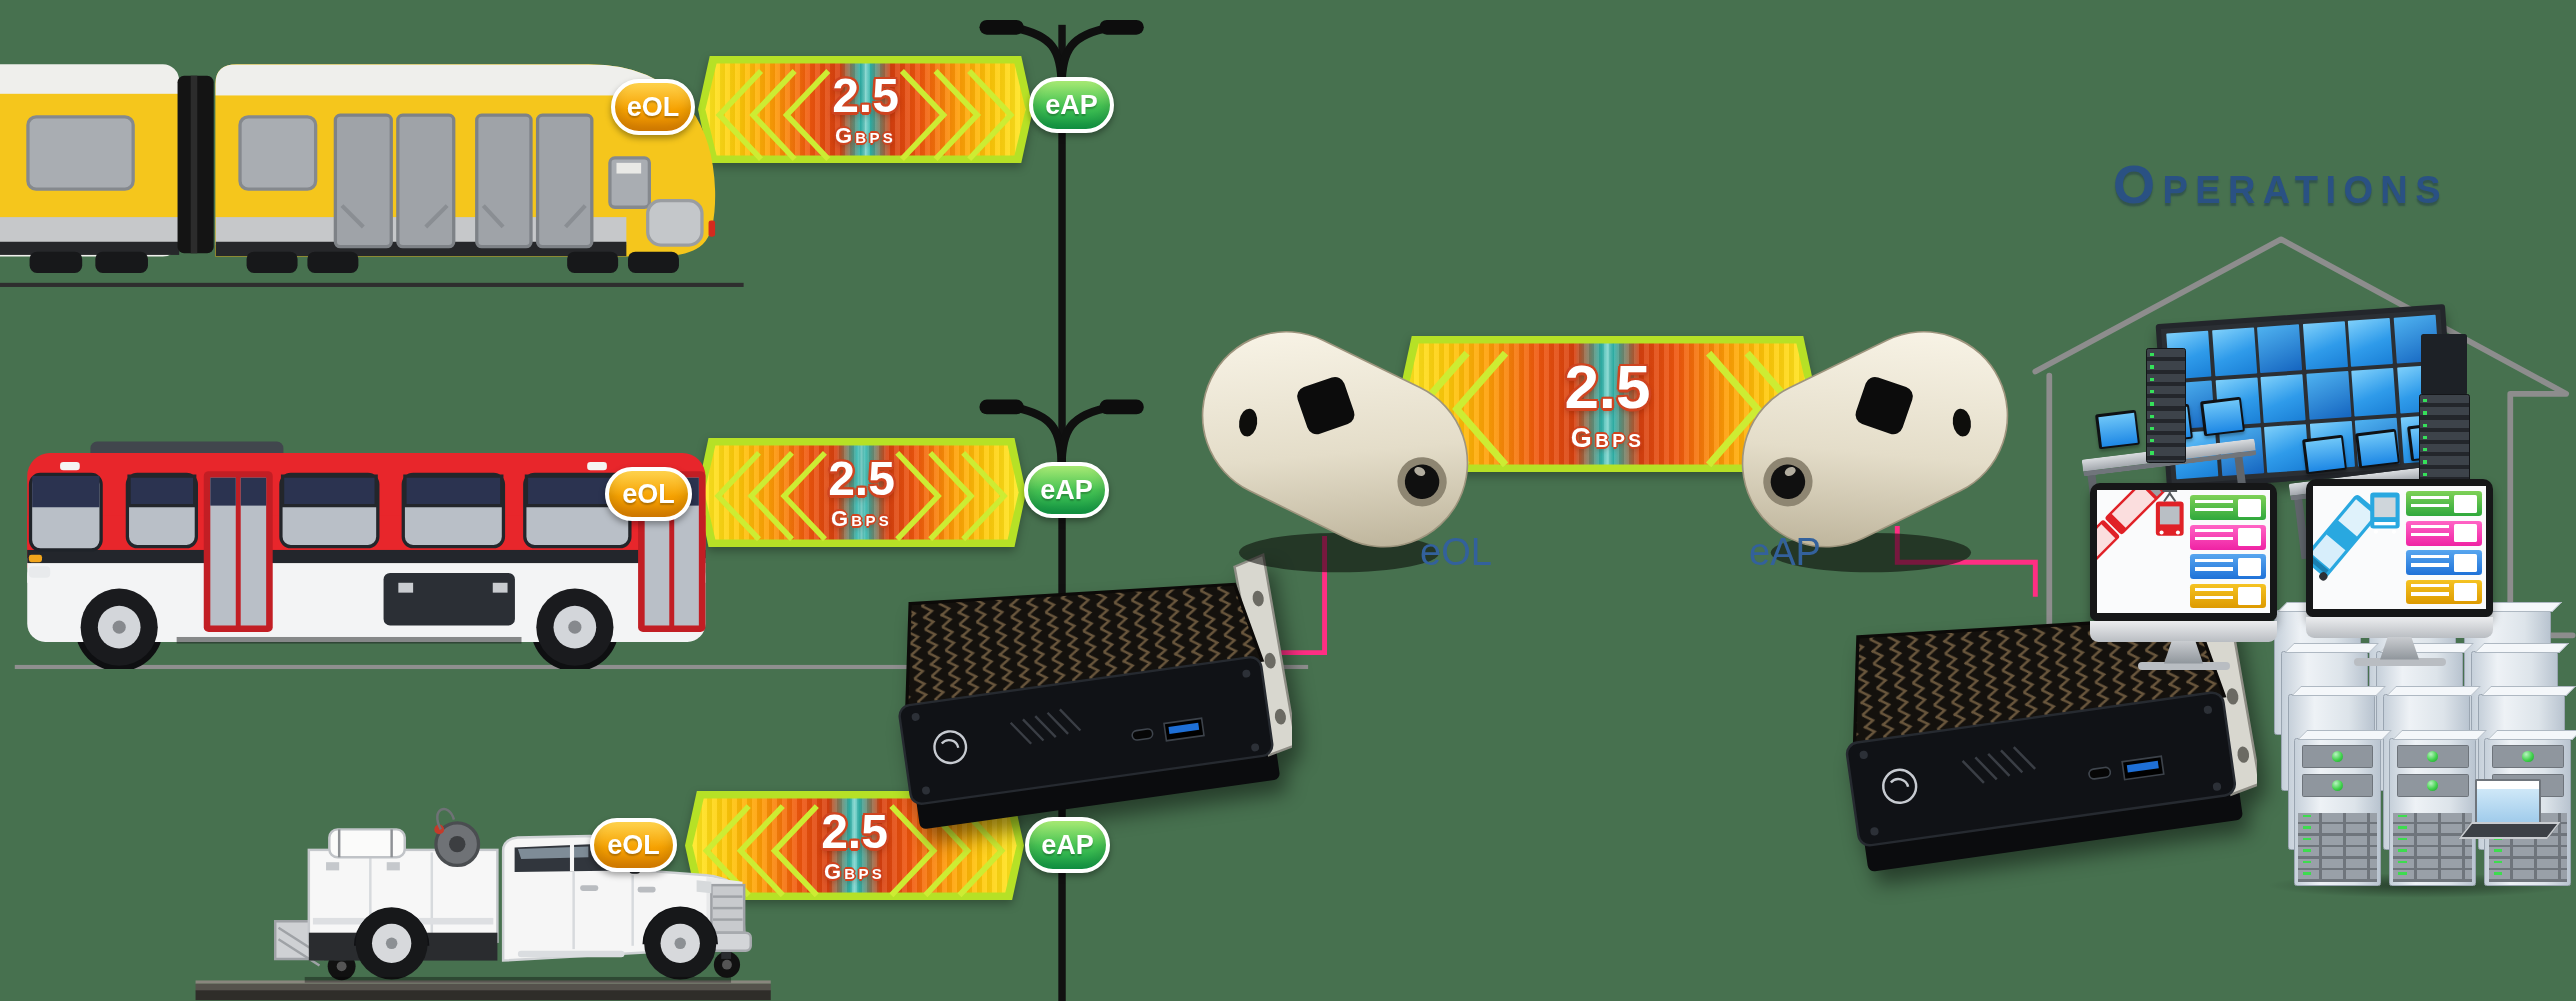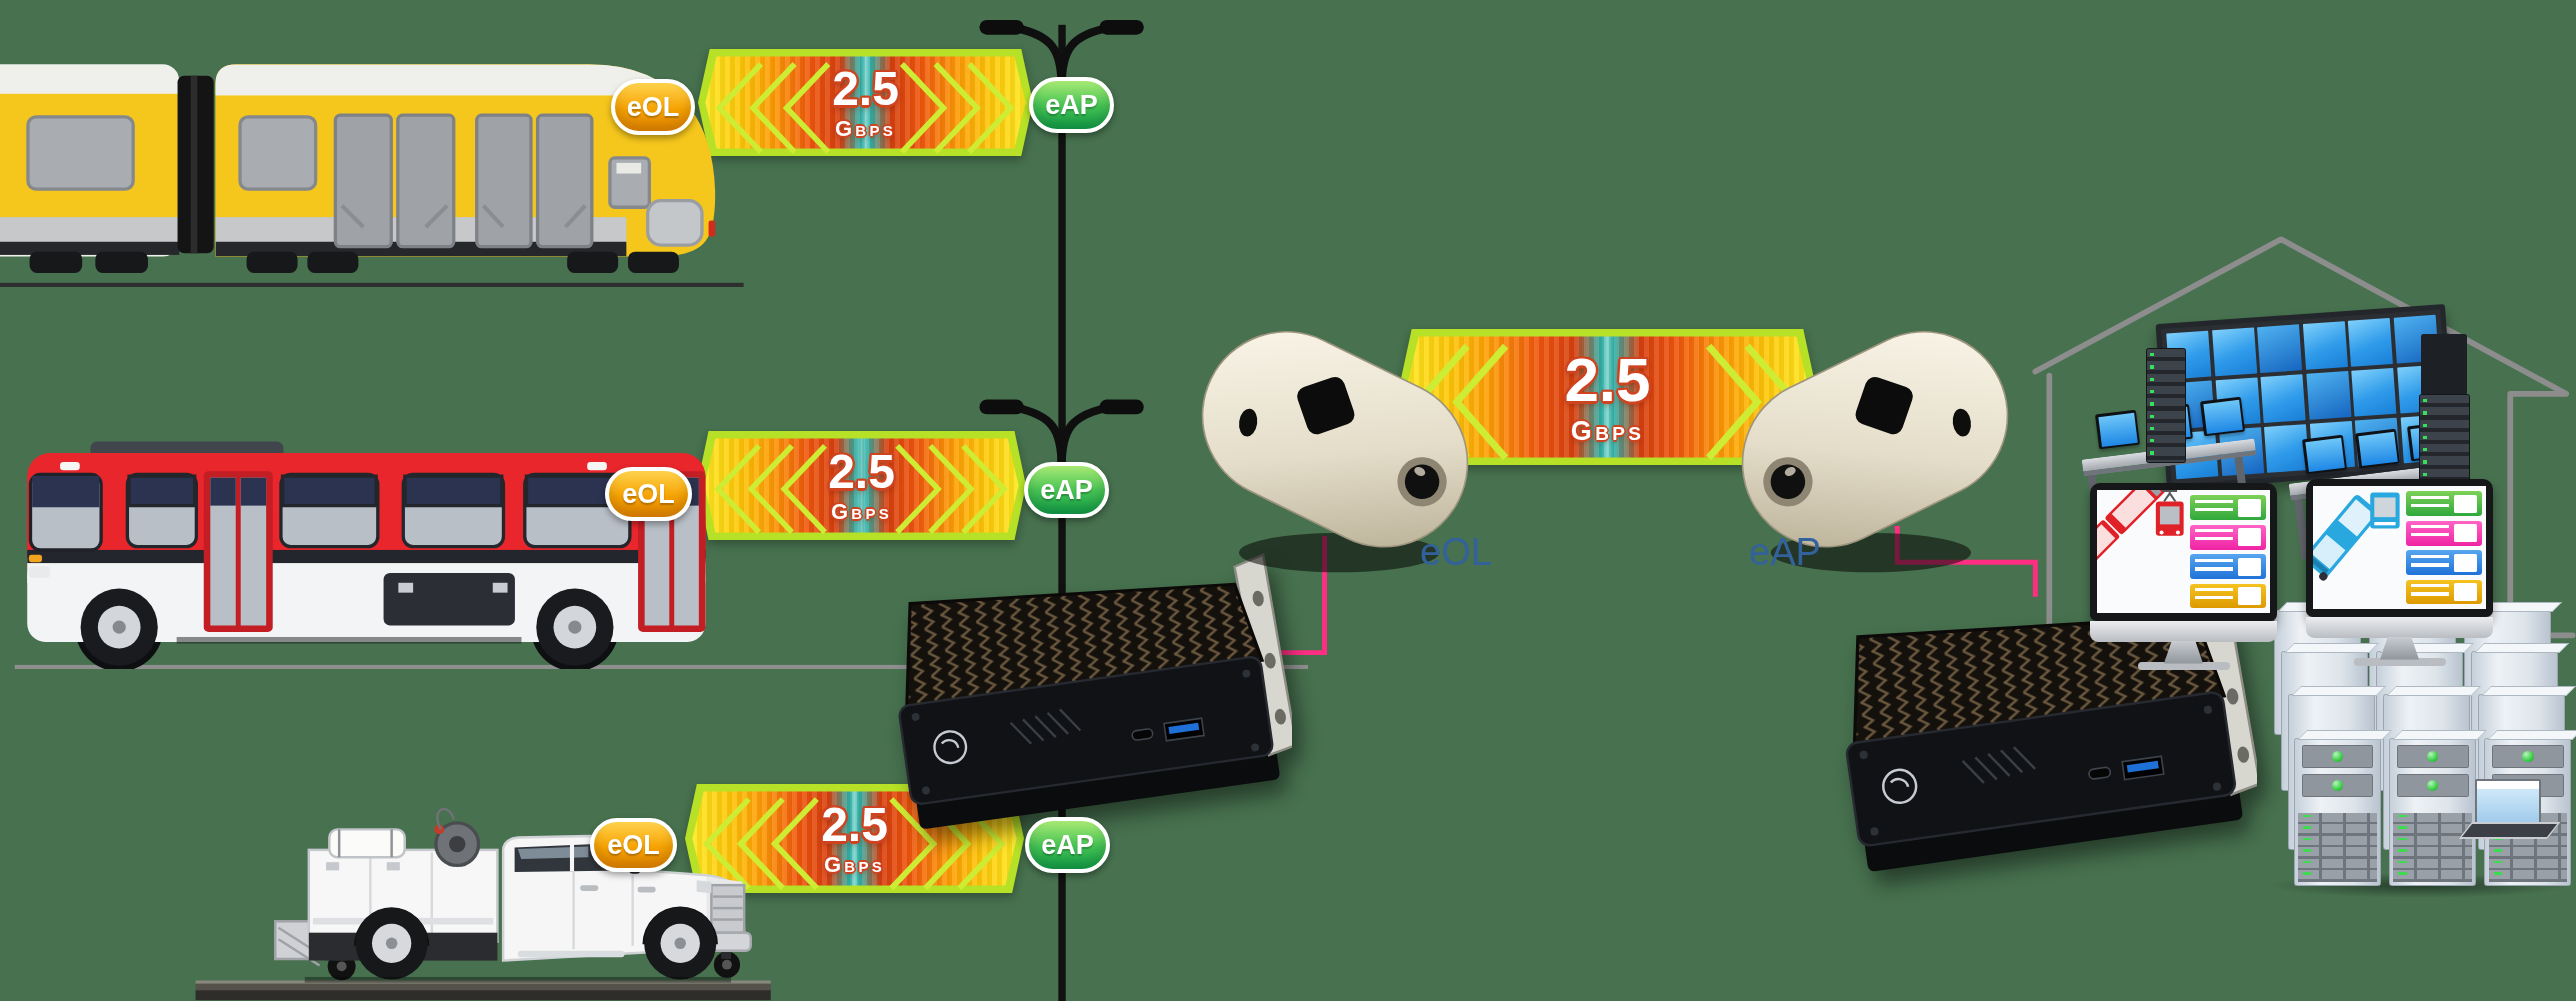--- a/index.html
+++ b/index.html
@@ -12,21 +12,21 @@
   
   .z-lines{z-index:1;}
   .z-banner{z-index:2;}
   .z-cable{z-index:2;}
   .z-obj{z-index:3;}
   .z-obj2{z-index:4;}
   .z-badge{z-index:6;}
   .z-title{z-index:6;}
 
   
-  .banner{position:absolute;filter:drop-shadow(0 4.1px 5px rgba(0,0,0,.30));}
+  .banner{position:absolute;filter:drop-shadow(0 4.1px 5px rgba(0,0,0,.30));margin-top:7px;}
   .banner-shell{position:absolute;inset:0;background:#b6e126;
     clip-path:polygon(3.5% 0,96.5% 0,100% 50%,96.5% 100%,3.5% 100%,0 50%);}
   .banner-core{position:absolute;inset:7.4px;
     clip-path:polygon(3.5% 0,96.5% 0,100% 50%,96.5% 100%,3.5% 100%,0 50%);
     background-image:
       repeating-linear-gradient(90deg,rgba(255,255,255,.10) 0 5px,rgba(0,0,0,.05) 5px 10px),
       linear-gradient(90deg,#ffe920 0%,#ffc808 11%,#ff9d05 21%,#f0560d 33%,#d8400f 42%,
         #2fb3aa 48.5%,#7fd4cc 50%,#2fb3aa 51.5%,#d8400f 58%,#f0560d 67%,#ff9d05 79%,
         #ffc808 89%,#ffe920 100%);}
   .banner-chev{position:absolute;inset:7.4px;}
@@ -518,20 +518,21 @@
       <ellipse cx="86" cy="178" rx="11" ry="17" transform="rotate(-18 86 178)" fill="#0e0e0c"></ellipse>
       <circle cx="308" cy="150" r="30" fill="#8e8672"></circle>
       <circle cx="308" cy="150" r="21" fill="#101010"></circle>
       <ellipse cx="300" cy="140" rx="7" ry="5" fill="#cfc9b8" opacity="0.85"></ellipse>
     </g>
   </svg>
 
   <div class="radio-label z-obj" style="left:1420px;top:531px;">eOL</div>
   <div class="radio-label z-obj" style="left:1749px;top:531px;">eAP</div>
 
+  <div class="ops-title z-title">Operations</div>
 
   <div class="abs z-obj videowall">
     <div class="vw-panel"></div>
       <div class="vw-panel"></div>
     <div class="vw-panel dk"></div>
       <div class="vw-panel"></div>
     <div class="vw-panel"></div>
       <div class="vw-panel dk"></div>
     <div class="vw-panel dk"></div>
       <div class="vw-panel"></div>

